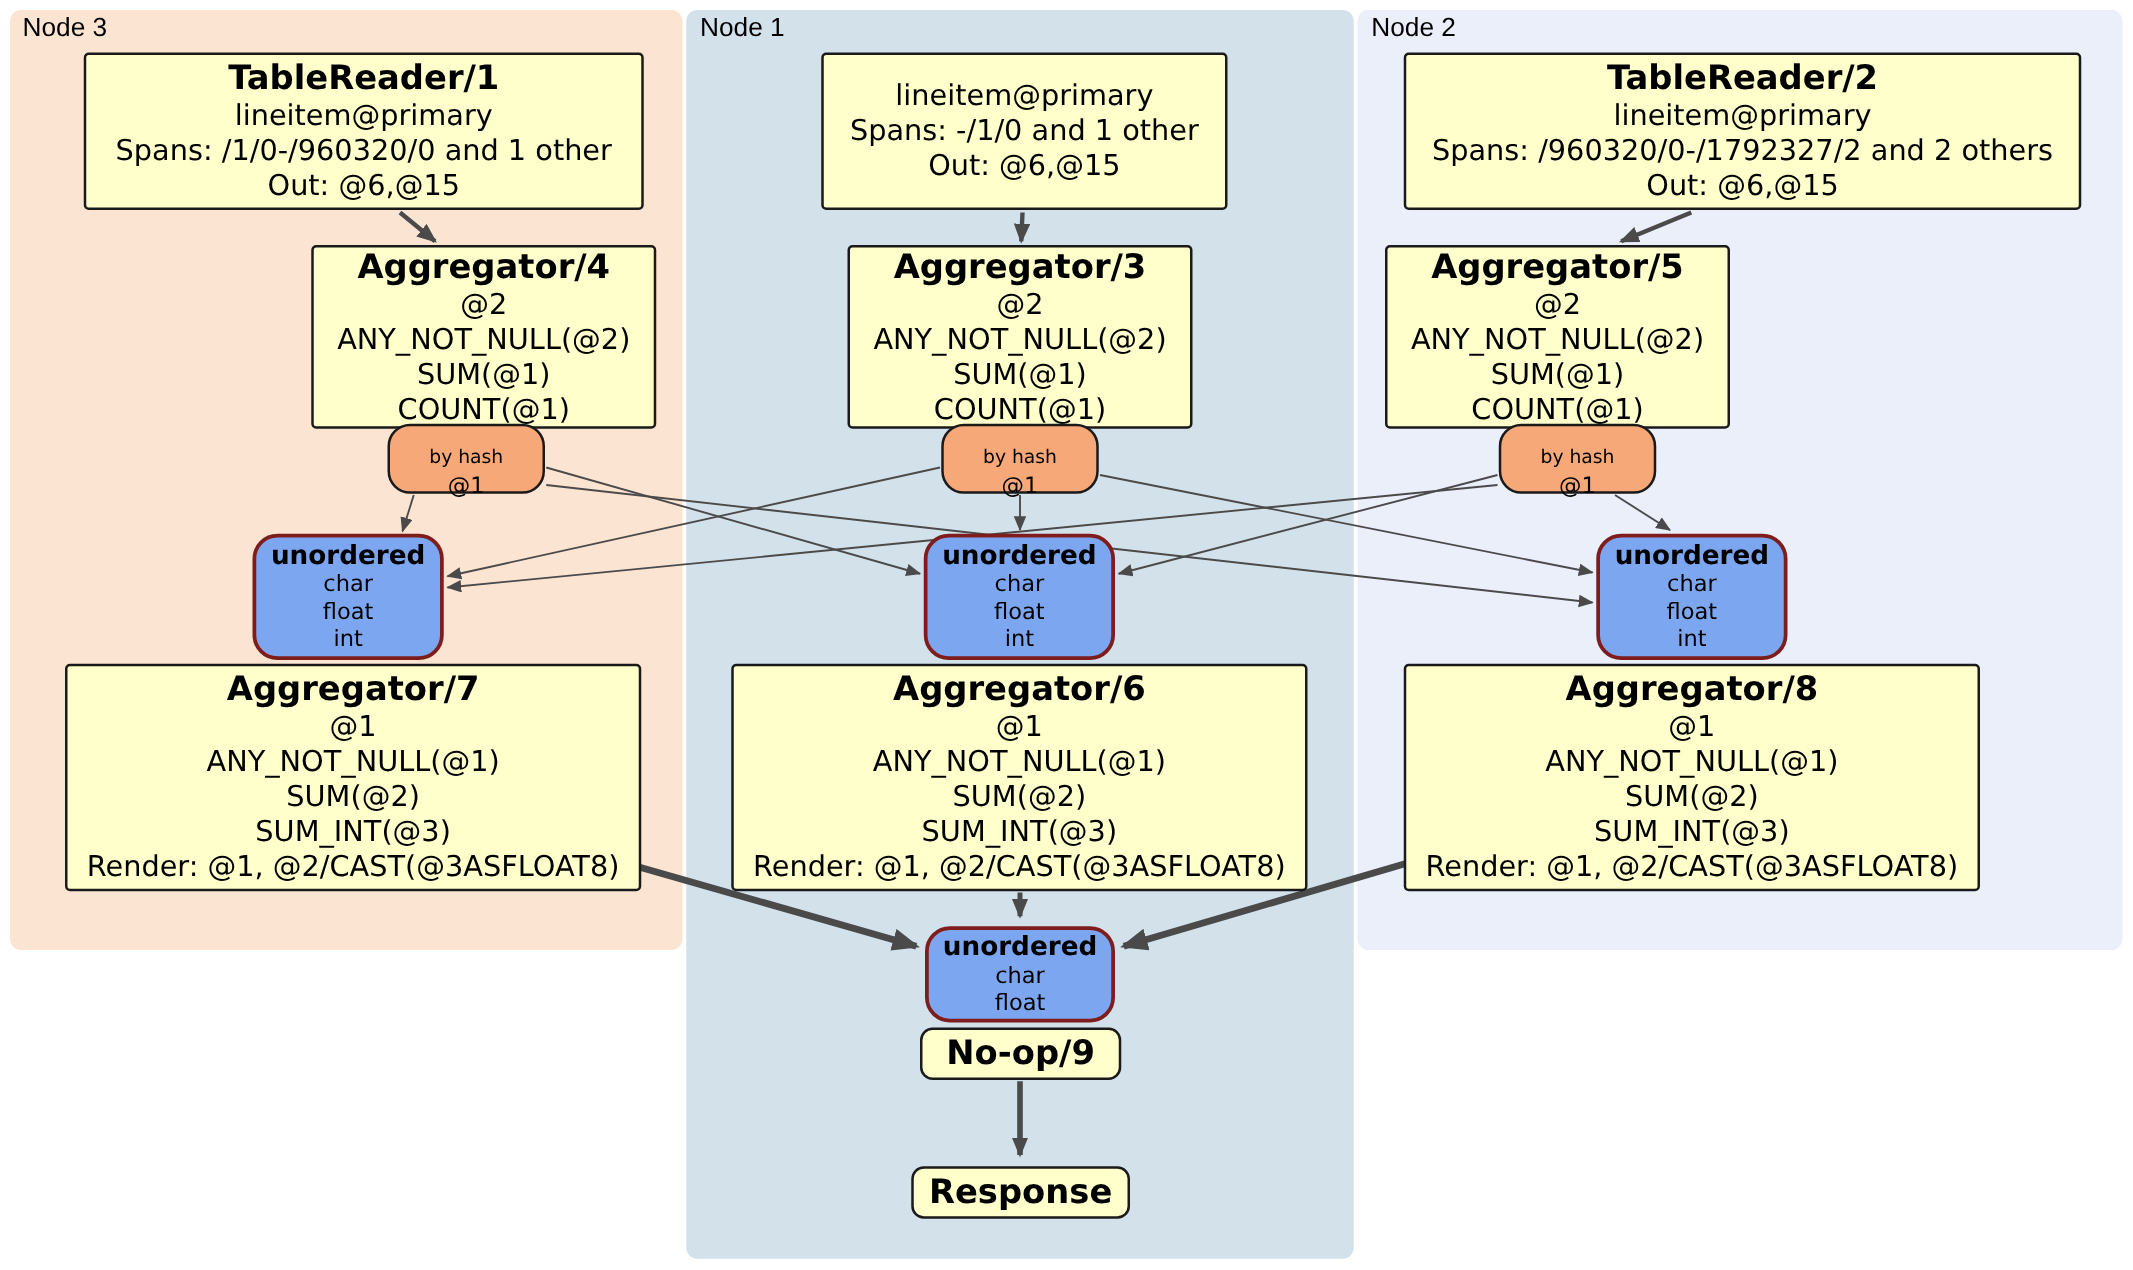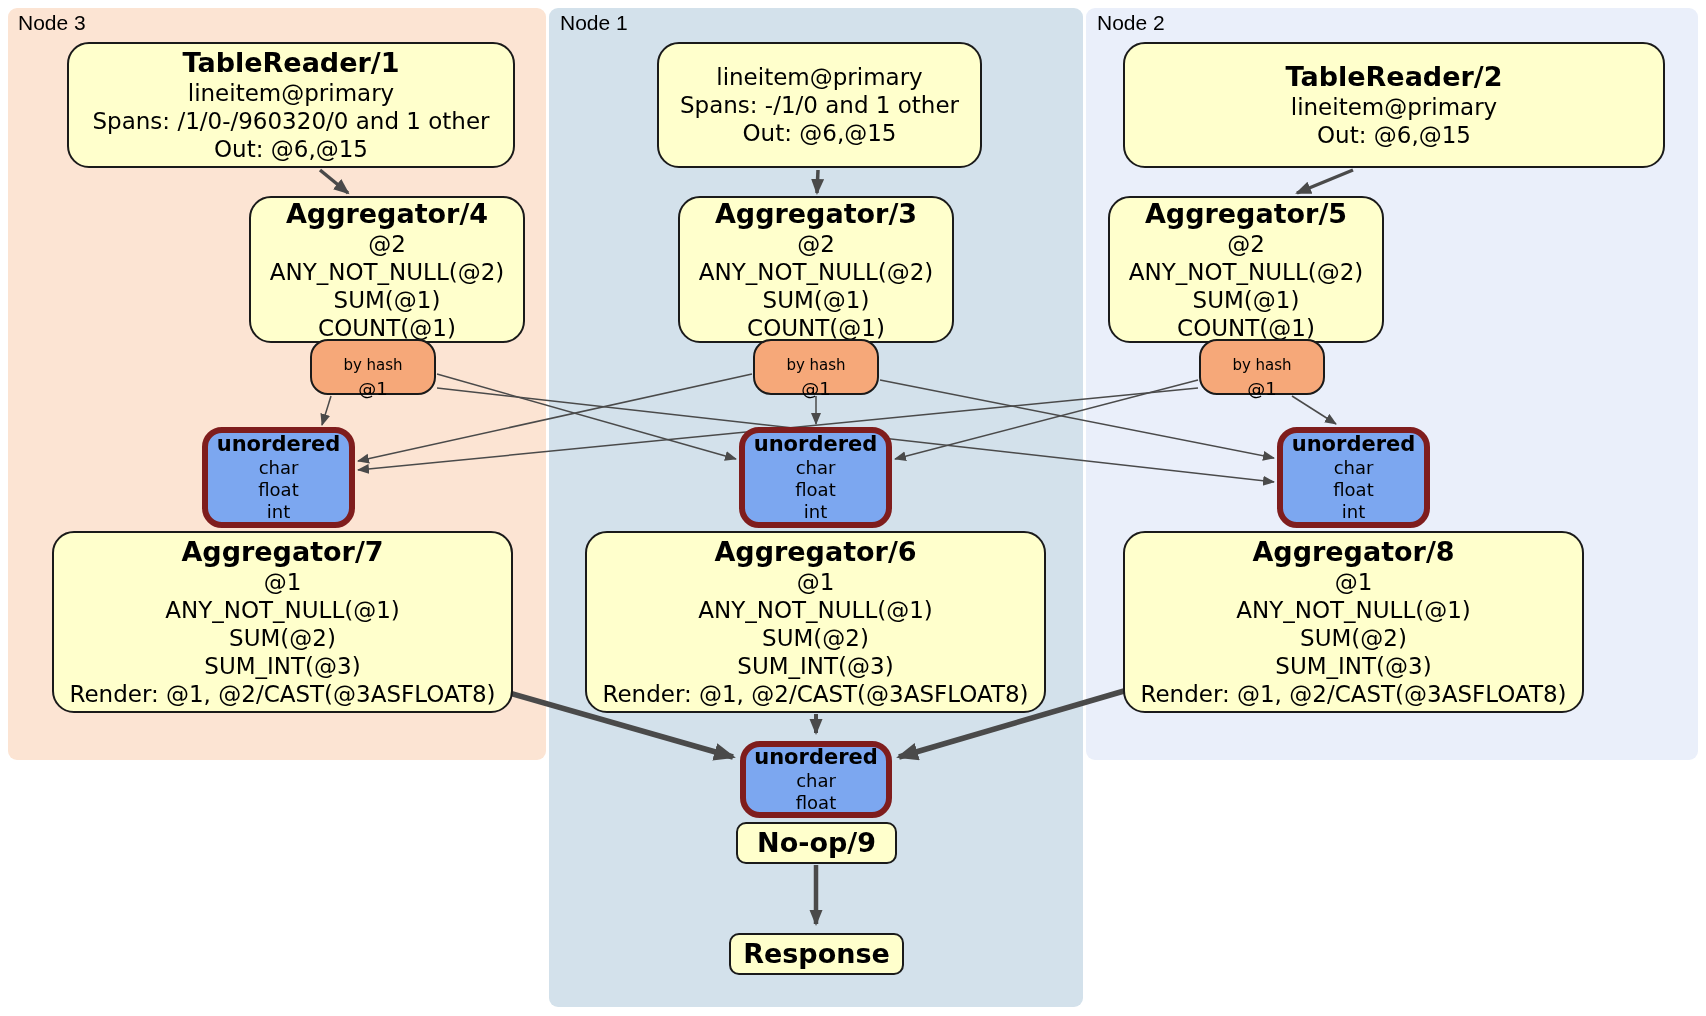--- a/index.html
+++ b/index.html
@@ -2,31 +2,31 @@
 <html><head>
 <meta charset="utf-8">
 <style>
   html,body{margin:0;padding:0;background:#ffffff;}
   .canvas{position:relative;width:1706px;height:1008px;background:#ffffff;
           font-family:"DejaVu Sans",sans-serif;color:#000;overflow:hidden;}
   .region{position:absolute;border-radius:9px;}
   .region-label{position:absolute;font-family:"Liberation Sans",sans-serif;
                 font-size:21px;color:#000;white-space:nowrap;}
   .edges{position:absolute;left:0;top:0;width:1706px;height:1016px;pointer-events:none;}
-  .pbox{position:absolute;background:#FFFFCC;border:2px solid #1a1a1a;border-radius:22px;
+  .pbox{position:absolute;background:#FFFFCC;border:2px solid #1a1a1a;border-radius:4px;
         display:flex;flex-direction:column;justify-content:center;align-items:center;
         text-align:center;white-space:nowrap;box-sizing:border-box;}
   .pbox .title{font-weight:bold;font-size:27px;line-height:32px;}
   .pbox .line{font-size:23px;line-height:28px;}
   .router{position:absolute;background:#F6A879;border:2px solid #1a1a1a;border-radius:18px;
           display:flex;flex-direction:column;justify-content:center;align-items:center;
           text-align:center;white-space:nowrap;box-sizing:border-box;}
   .router .title{font-weight:normal;font-size:15px;line-height:25px;margin-top:18px;}
   .router .line{font-size:18px;line-height:21px;}
-  .sync{position:absolute;background:#7CA7F0;border:6px solid #7f1d1d;border-radius:20px;
+  .sync{position:absolute;background:#7CA7F0;border:3px solid #7f1d1d;border-radius:20px;
         display:flex;flex-direction:column;justify-content:center;align-items:center;
         text-align:center;white-space:nowrap;box-sizing:border-box;}
   .sync .title{font-weight:bold;font-size:21px;line-height:25px;}
   .sync .line{font-size:18px;line-height:22px;}
   .small{border-radius:10px;}
   
   #region-node3{left:8px;top:8px;width:538px;height:752px;background:#FCE4D3;}
   #region-node1{left:549px;top:8px;width:534px;height:999px;background:#D3E1EB;}
   #region-node2{left:1086px;top:8px;width:612px;height:752px;background:#EAEFFA;}
   #label-node3{left:18px;top:11px;}
@@ -104,20 +104,21 @@
     <span class="line">Out: @6,@15</span>
   </div>
   <div class="pbox" id="tr0">
     <span class="line">lineitem@primary</span>
     <span class="line">Spans: -/1/0 and 1 other</span>
     <span class="line">Out: @6,@15</span>
   </div>
   <div class="pbox" id="tr2">
     <span class="title">TableReader/2</span>
     <span class="line">lineitem@primary</span>
+    <span class="line">Spans: /960320/0-/1792327/2 and 2 others</span>
     <span class="line">Out: @6,@15</span>
   </div>
 
   <div class="pbox" id="agg4">
     <span class="title">Aggregator/4</span>
     <span class="line">@2</span>
     <span class="line">ANY_NOT_NULL(@2)</span>
     <span class="line">SUM(@1)</span>
     <span class="line">COUNT(@1)</span>
   </div>

